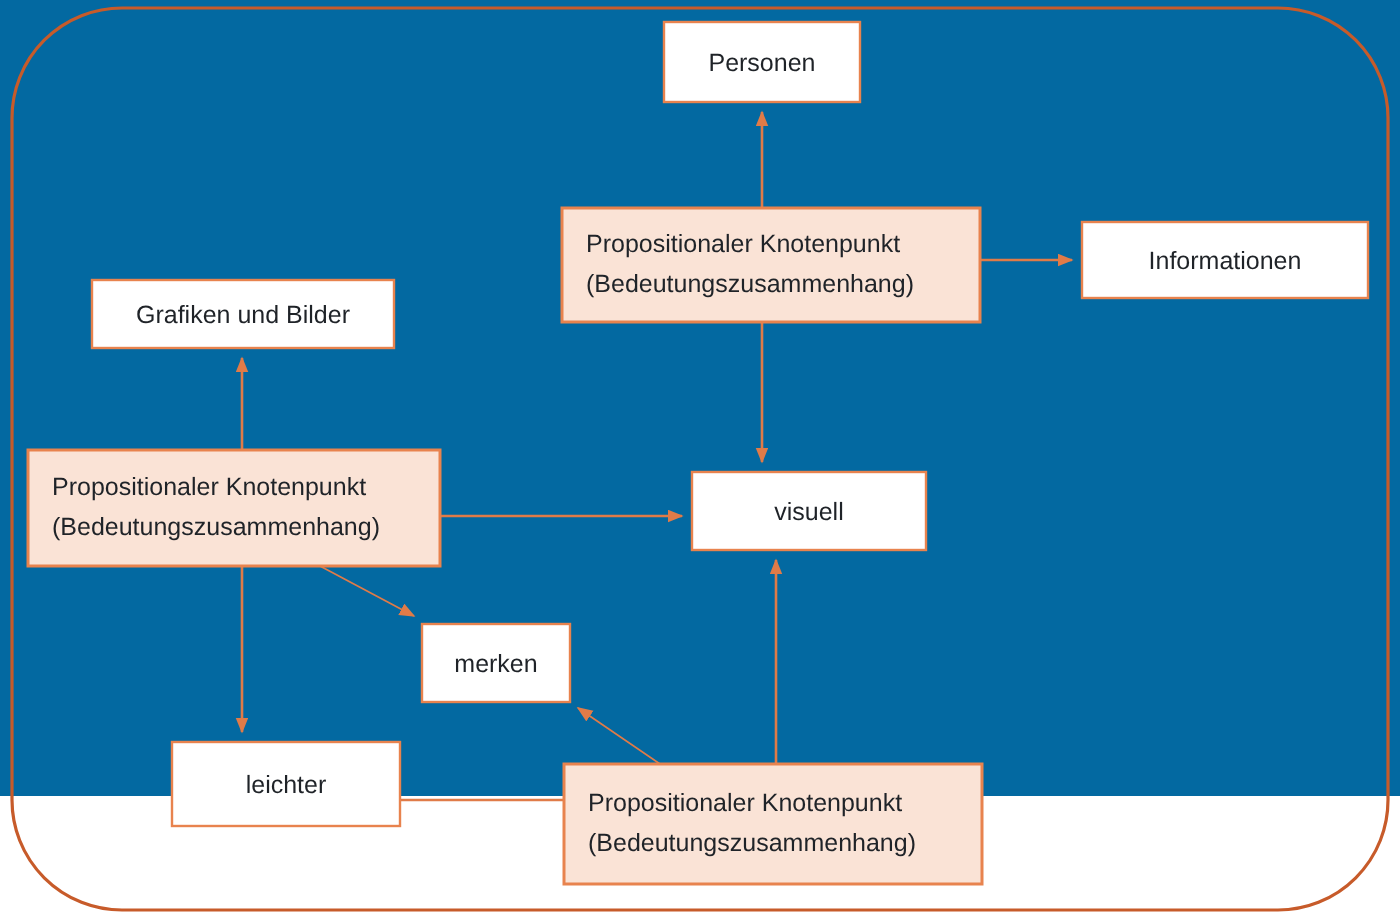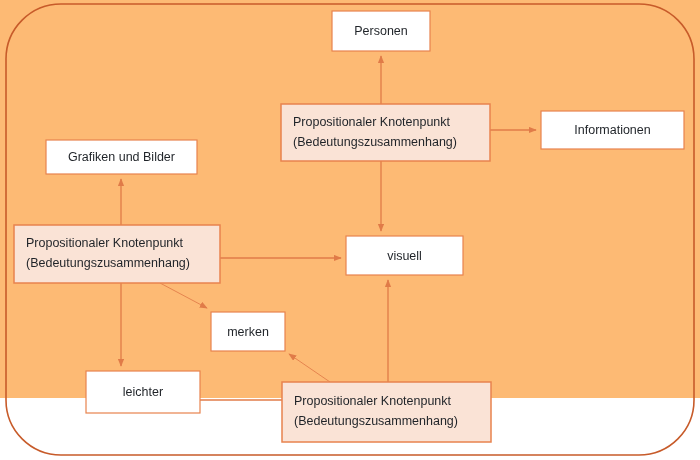--- a/index.html
+++ b/index.html
@@ -10,21 +10,21 @@
   body {
     width: 700px;
     height: 460px;
     font-family: "Liberation Sans", sans-serif;
     overflow: hidden;
   }
   #diagram-root {
     position: relative;
     width: 700px;
     height: 398px;
-    background: #fdba74;
+    background: #0369a1;
   }
   svg.canvas {
     position: absolute;
     top: 0;
     left: 0;
     width: 700px;
     height: 460px;
   }
   .node-label {
     font-family: "Liberation Sans", sans-serif;

